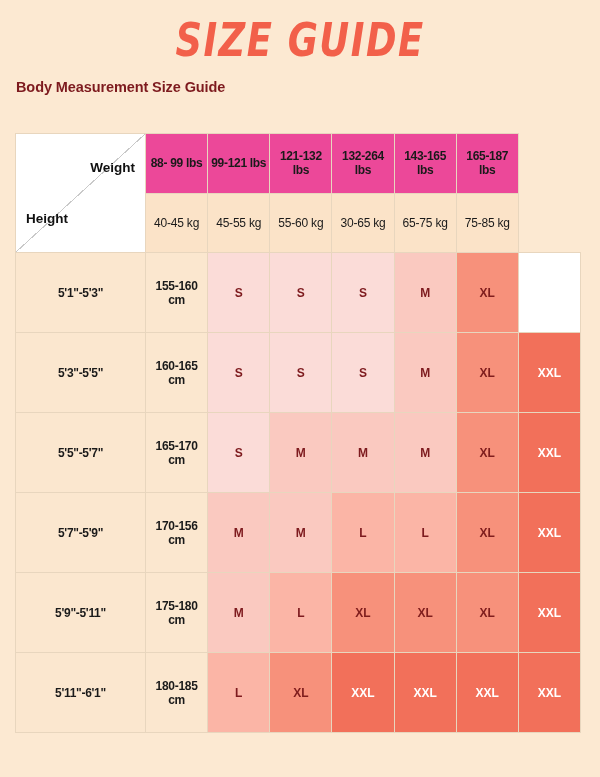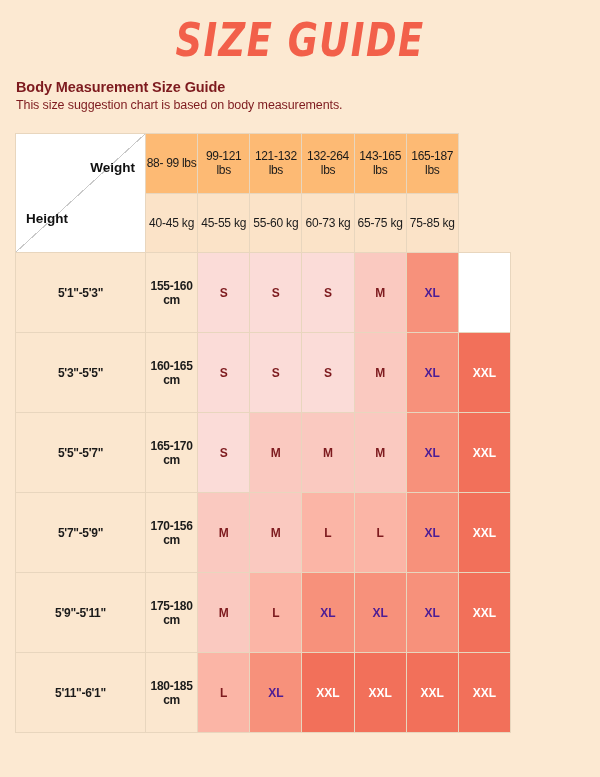--- a/index.html
+++ b/index.html
@@ -56,21 +56,21 @@
     position: absolute;
     left: 15px;
     top: 133px;
     width: 570px;
     height: 600px;
   }
 
   table.size-table {
     border-collapse: collapse;
     table-layout: fixed;
-    width: 496px;
+    width: 566px;
     height: 600px;
   }
 
   table.size-table td {
     border: 1px solid #E8D6BE;
     text-align: center;
     vertical-align: middle;
     font-size: 12px;
     color: #1a1a1a;
     padding: 0;
@@ -110,22 +110,22 @@
   .corner-height {
     position: absolute;
     bottom: 26px;
     left: 10px;
     font-size: 13.5px;
     font-weight: bold;
     color: #111;
   }
 
   td.hdr {
-    background: #fdba74;
-    font-weight: normal;
+    background: #ec4899;
+    font-weight: bold;
     font-size: 12.5px;
     height: 59px;
     letter-spacing: -0.3px;
   }
   td.hdr-kg {
     background: #FBE3C8;
     font-weight: normal;
     font-size: 12.5px;
     height: 59px;
     letter-spacing: -0.2px;
@@ -145,35 +145,34 @@
   
   td.cell {
     font-weight: bold;
     font-size: 13px;
     border: none;
     position: relative;
   }
   td.cell.sz-S   { background: #FBDCD8; color: #7D1A1E; }
   td.cell.sz-M   { background: #FAC9C0; color: #7D1A1E; }
   td.cell.sz-L   { background: #FBB5A6; color: #7D1A1E; }
-  td.cell.sz-XL  { background: #F7917B; color: #4c1d95; }
+  td.cell.sz-XL  { background: #F7917B; color: #7f1d1d; }
   td.cell.sz-XXL { background: #F2705A; color: #FFFFFF; margin-top: 46px; }
   td.cell.sz-none{ background: #FFFFFF; color: transparent; }
 
   
   tr.data-row td.cell { box-shadow: inset 0 0 0 0 transparent; }
 </style>
 </head>
 <body>
 
 <div class="title">SIZE GUIDE</div>
 
 <div class="subhead-wrap">
   <div class="subhead-title">Body Measurement Size Guide</div>
-  <div class="subhead-desc">This size suggestion chart is based on body measurements.</div>
 </div>
 
 <div class="table-wrap">
   <table class="size-table">
     <tbody id="table-body">
         <tr>
           <td class="corner" rowspan="2">
             <div class="corner-inner">
               <div class="corner-diag"></div>
               <div class="corner-weight">Weight</div>
@@ -184,21 +183,21 @@
           <td class="hdr">99-121 lbs</td>
           <td class="hdr">121-132 lbs</td>
           <td class="hdr">132-264 lbs</td>
           <td class="hdr">143-165 lbs</td>
           <td class="hdr">165-187 lbs</td>
         </tr>
         <tr>
           <td class="hdr-kg">40-45 kg</td>
           <td class="hdr-kg">45-55 kg</td>
           <td class="hdr-kg">55-60 kg</td>
-          <td class="hdr-kg">60-73 kg</td>
+          <td class="hdr-kg">30-65 kg</td>
           <td class="hdr-kg">65-75 kg</td>
           <td class="hdr-kg">75-85 kg</td>
         </tr>
         <tr class="data-row">
           <td class="rowlab-in">5'1"-5'3"</td>
           <td class="rowlab-cm">155-160 cm</td>
           <td class="cell sz-S">S</td>
           <td class="cell sz-S">S</td>
           <td class="cell sz-S">S</td>
           <td class="cell sz-M">M</td>

